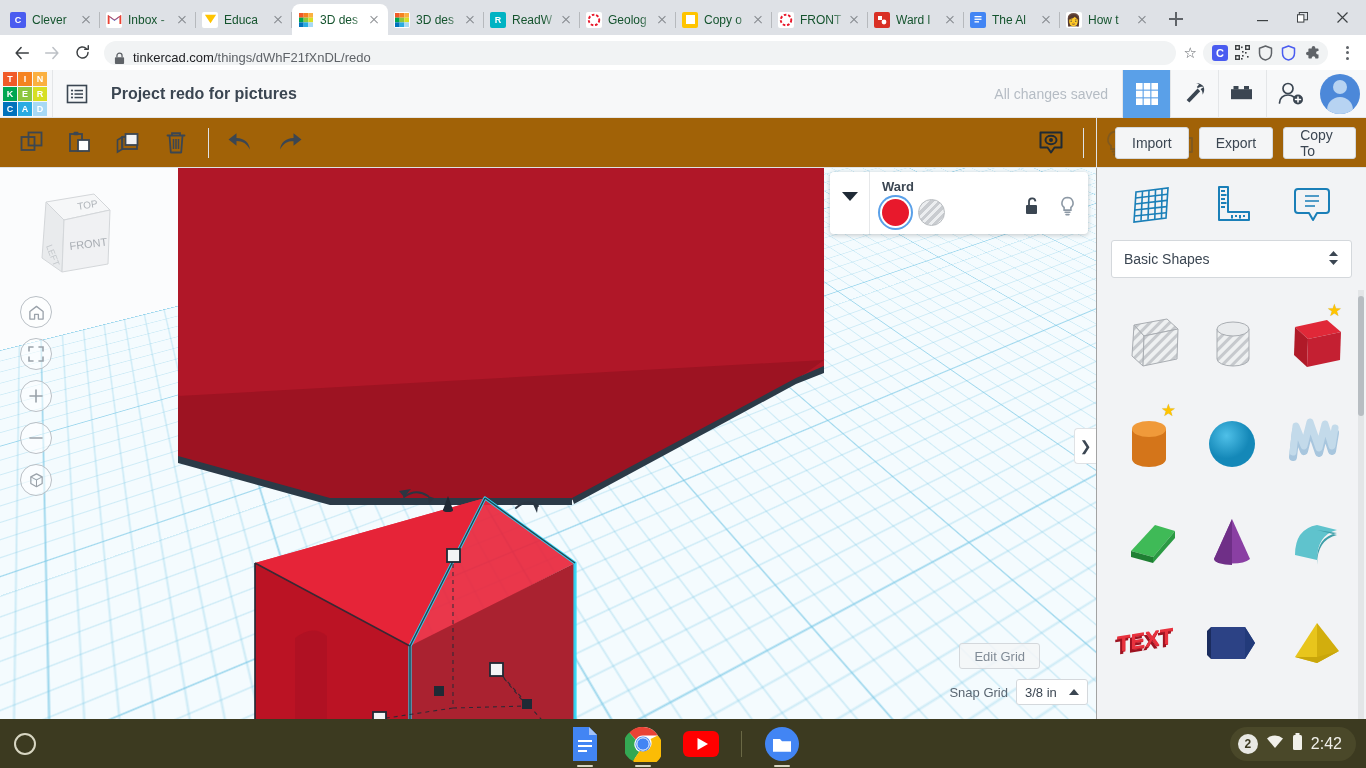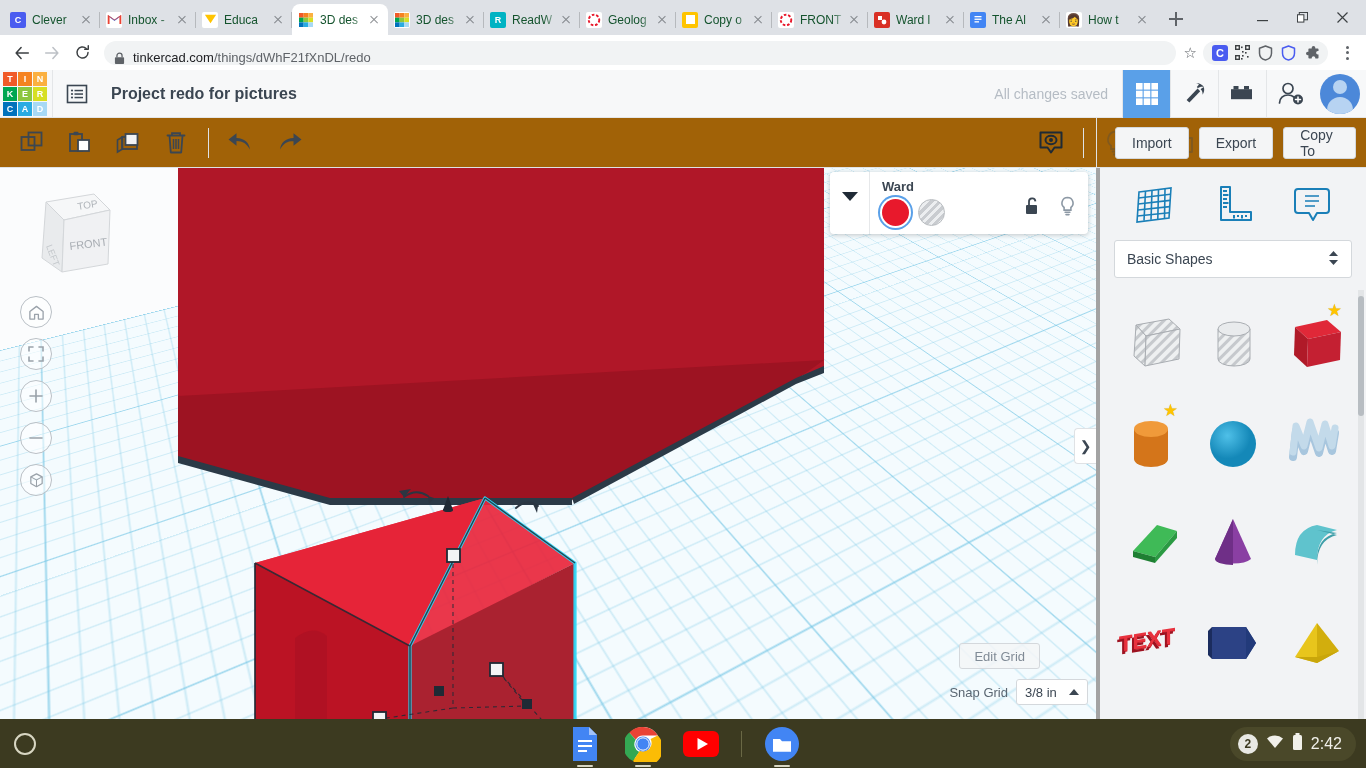--- a/index.html
+++ b/index.html
@@ -227,21 +227,21 @@
   
   .panel-toggle {
     position:absolute; right:0; top:260px; width:22px; height:36px;
     background:#fff; border:1px solid #dfe2e5; border-right:none;
     border-radius:4px 0 0 4px; display:flex; align-items:center; justify-content:center;
     font-size:14px; color:#3b4652; z-index:5;
   }
 
   
   .library {
-    width:270px; background:#f2f3f5; border-left:4px solid #a3a3a3;
+    width:270px; background:#f2f3f5; border-left:1px solid #a3a3a3;
     display:flex; flex-direction:column; position:relative;
   }
   .lib-tools { height:72px; display:flex; align-items:center; justify-content:space-around;
                padding:0 14px; }
   .lib-tool { width:48px; height:48px; display:flex; align-items:center; justify-content:center; }
   .lib-select {
     margin:0 14px 12px 14px; height:38px; background:#fff; border:1px solid #d4d8dc;
     border-radius:3px; display:flex; align-items:center; justify-content:space-between;
     padding:0 12px; font-size:14px; color:#3b4652;
   }

